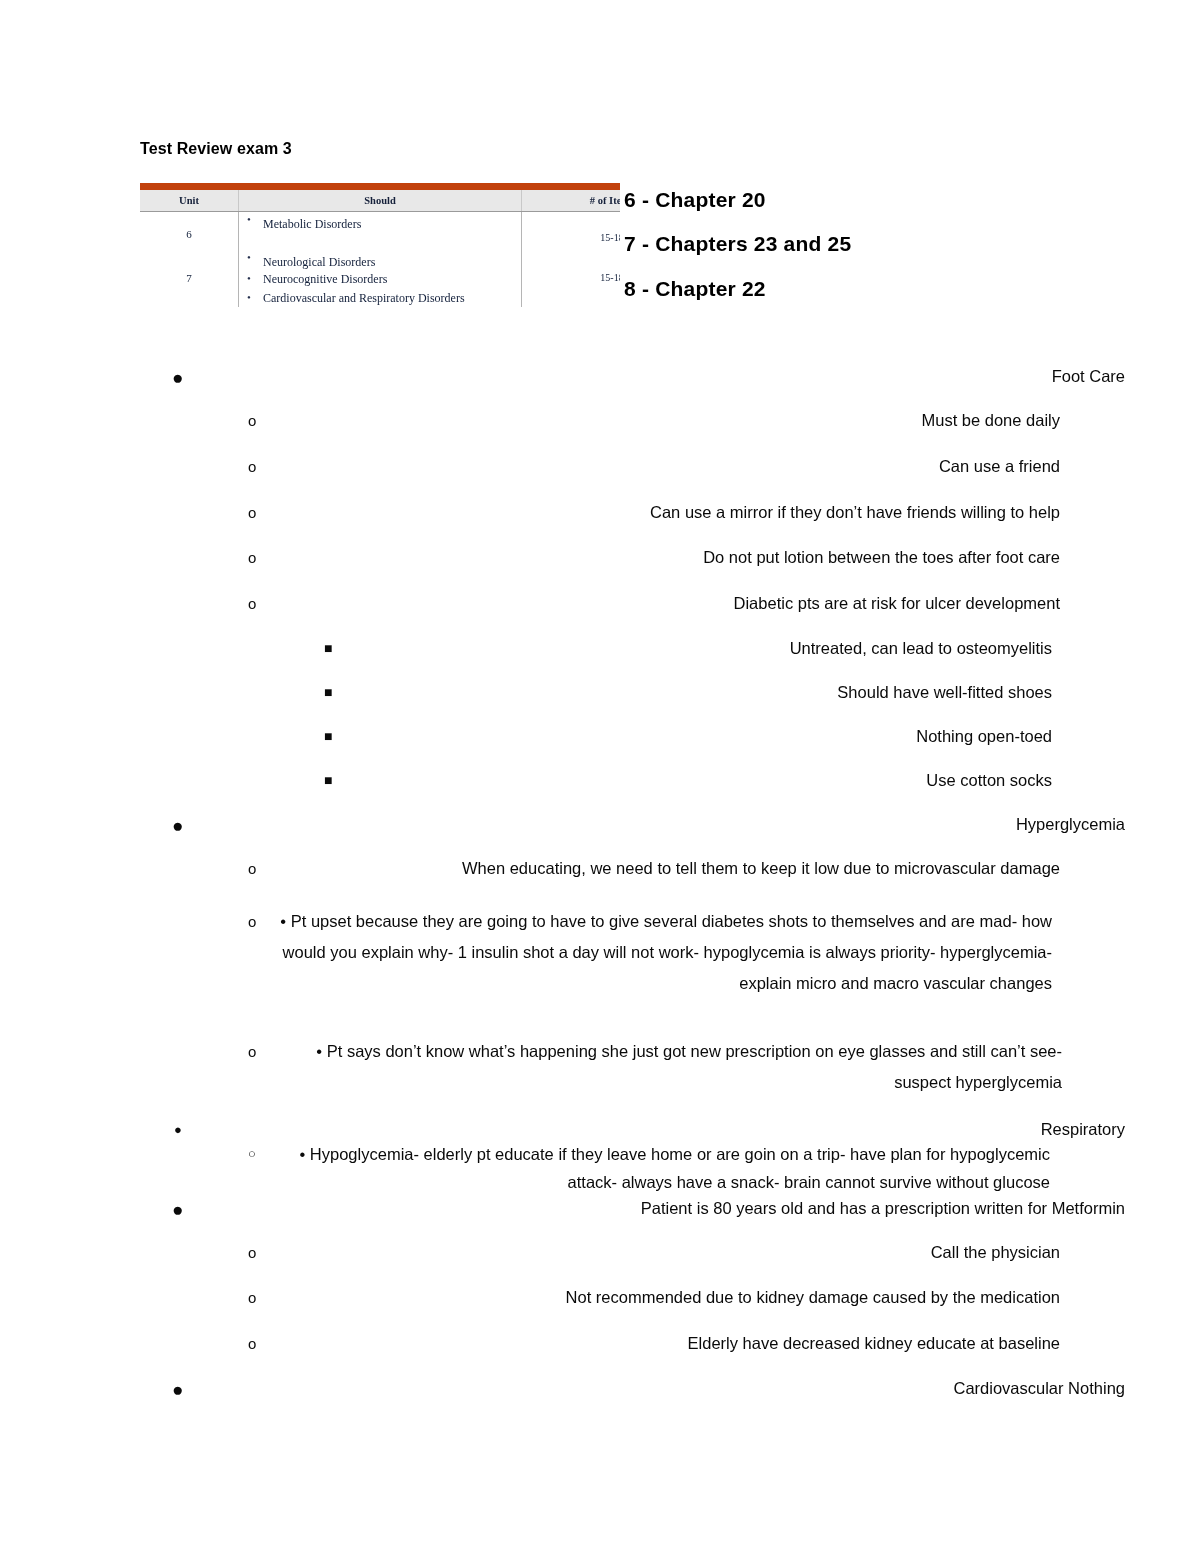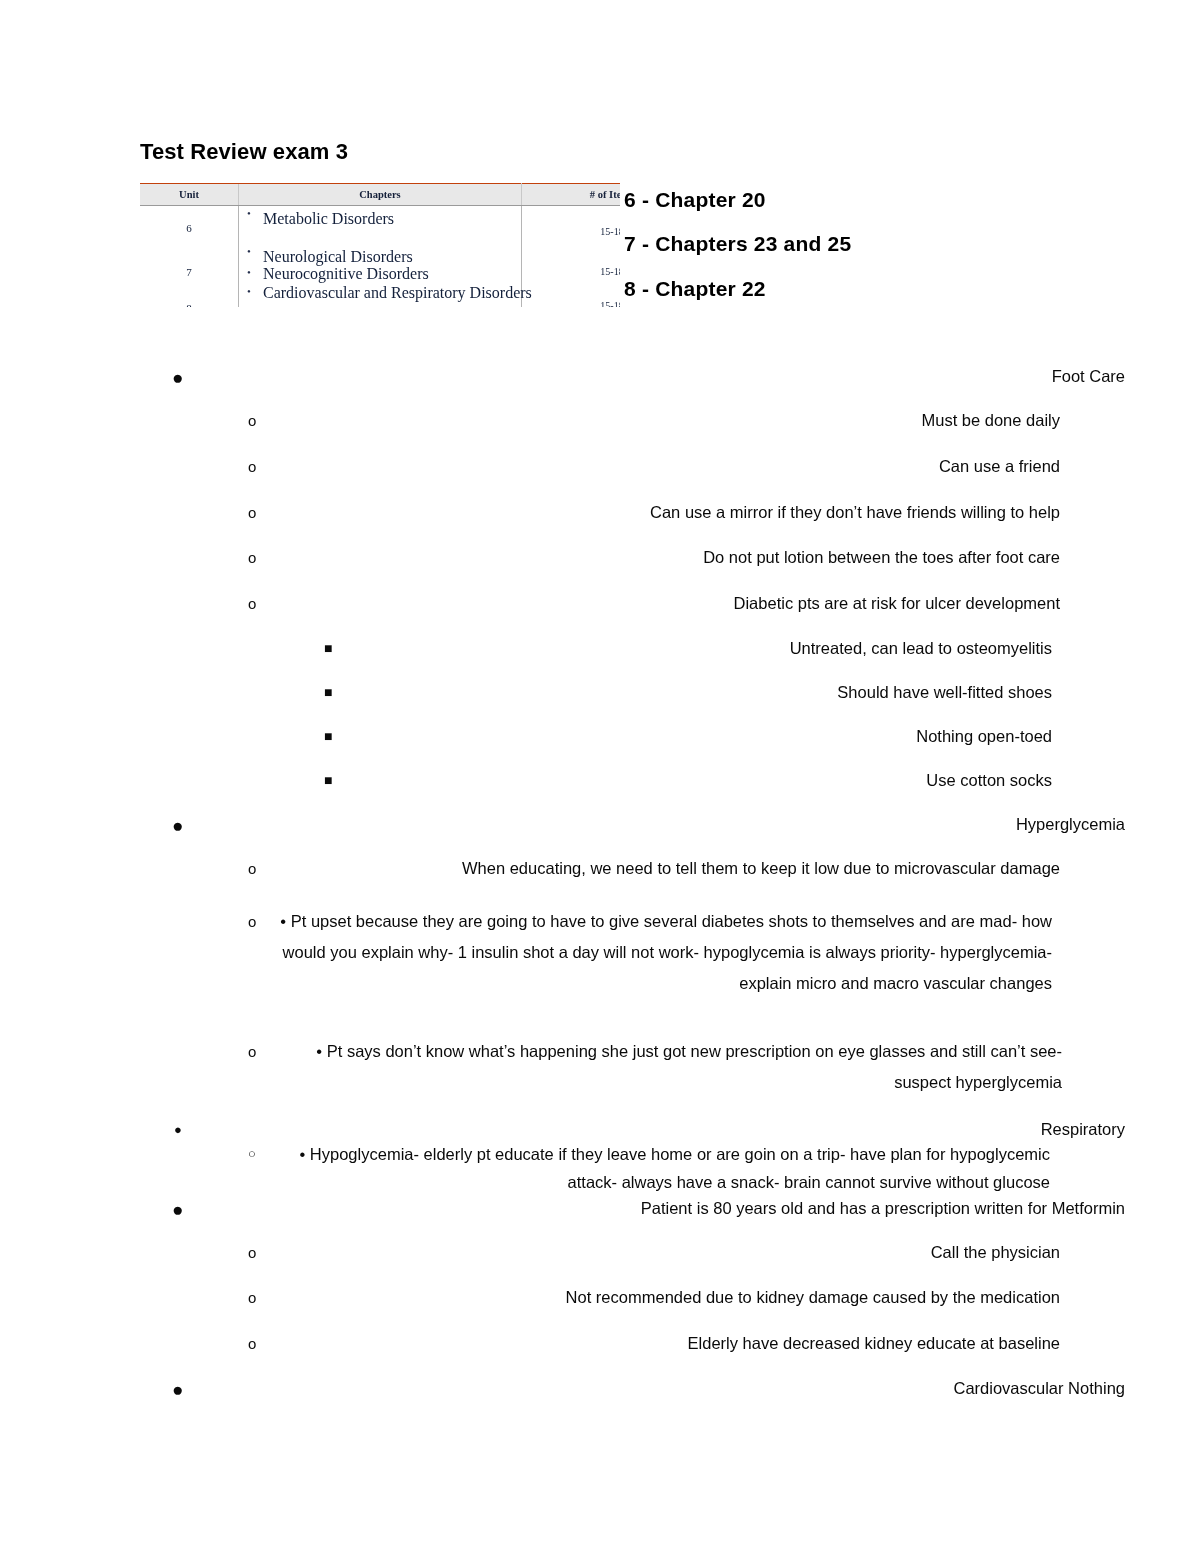--- a/index.html
+++ b/index.html
@@ -17,21 +17,21 @@
     height: 1553px;
     background: #ffffff;
     overflow: hidden;
   }
 
   
   .doc-title {
     position: absolute;
     left: 140px;
     top: 139px;
-    font-size: 22px;
+    font-size: 16px;
     font-weight: bold;
     letter-spacing: 0.1px;
     line-height: 1.2;
   }
 
   
   .table-wrap {
     position: absolute;
     left: 140px;
     top: 183px;
@@ -43,21 +43,21 @@
     border-collapse: collapse;
     width: 560px;
     table-layout: fixed;
     font-family: "Liberation Serif", serif;
     font-size: 10.5px;
     color: #1a2744;
   }
   table.unit-table th {
     background: #e8e8e8;
     border-bottom: 1px solid #9a9a9a;
-    border-top: 1px solid #c2410c;
+    border-top: 7px solid #c2410c;
     font-weight: bold;
     font-size: 10.5px;
     color: #15203a;
     padding: 3px 0 4px 0;
     text-align: center;
     height: 14px;
   }
   table.unit-table th.c-unit { width: 98px; }
   table.unit-table th.c-content { width: 282px; border-left: 1px solid #c8c8c8; border-right: 1px solid #c8c8c8;}
   table.unit-table th.c-items { width: 180px; }
@@ -88,21 +88,21 @@
   .unit-num-1 { display:block; padding-top: 16px; }
   .unit-num-2 { display:block; padding-top: 22px; }
   .unit-num-3 { display:block; padding-top: 18px; }
   .items-1 { display:block; padding-top: 20px; }
   .items-2 { display:block; padding-top: 22px; }
   .items-3 { display:block; padding-top: 16px; }
   .content-line {
     position: relative;
     padding-left: 24px;
     line-height: 17px;
-    font-size: 16px;
+    font-size: 12px;
     white-space: nowrap;
   }
   .content-line::before {
     content: "\2022";
     position: absolute;
     left: 8px;
     top: -1px;
     font-size: 11px;
     color: #25304d;
   }
@@ -179,21 +179,21 @@
 
 <div class="page">
 
   <div class="doc-title">Test Review exam 3</div>
 
   <div class="table-wrap">
     <table class="unit-table">
       <thead>
         <tr>
           <th class="c-unit">Unit</th>
-          <th class="c-content">Chapters</th>
+          <th class="c-content">Should</th>
           <th class="c-items"># of Items</th>
         </tr>
       </thead>
       <tbody>
         <tr class="row-1">
           <td class="cell-unit">
             <span class="unit-num-1">6</span>
           </td>
           <td class="cell-content">
             <div class="content-line content-pad-top">Metabolic Disorders</div>

